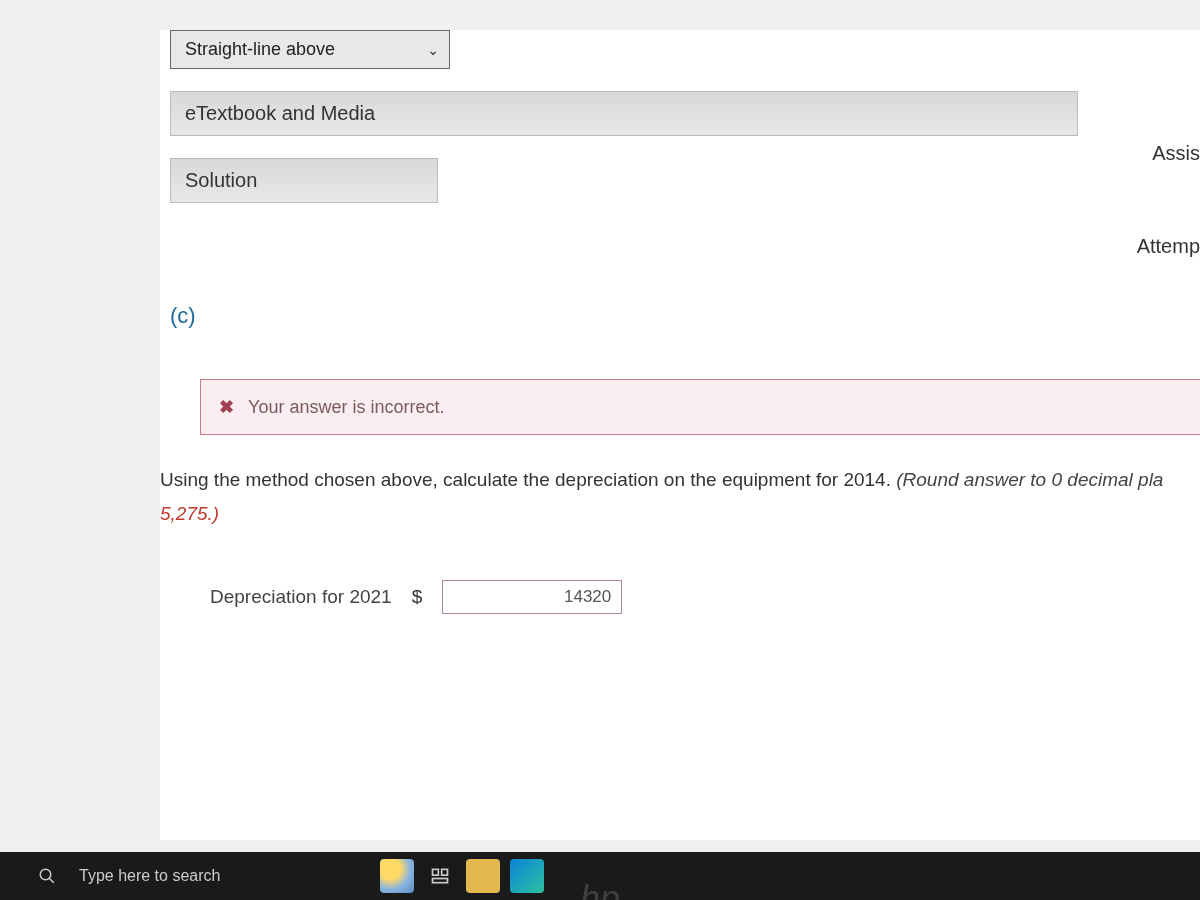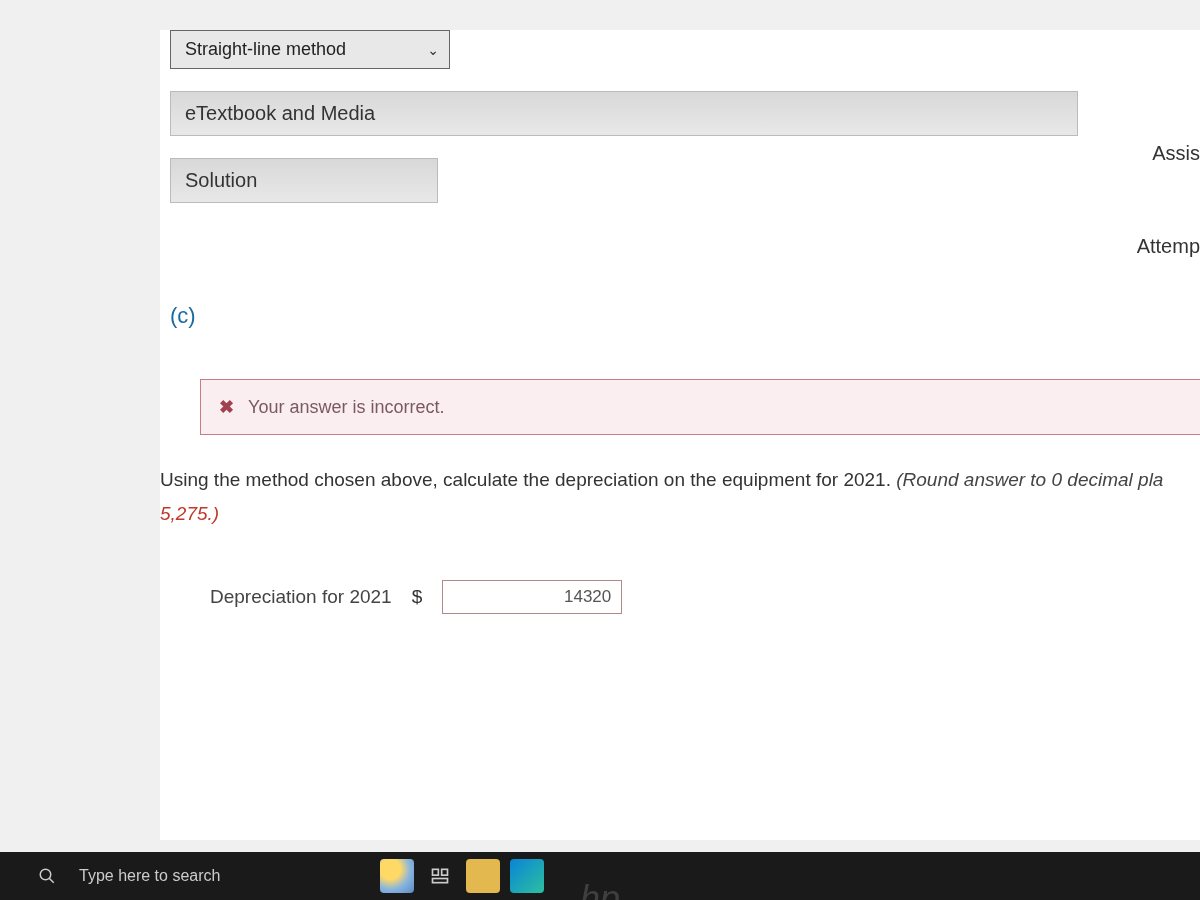--- a/index.html
+++ b/index.html
@@ -179,21 +179,21 @@
     font-family: Arial, sans-serif;
     opacity: 0.4;
   }
 </style>
 </head>
 <body>
 
 <div class="content-area">
 
   <div class="method-select">
-    <span>Straight-line method</span>
+    <span>Straight-line above</span>
     <span class="chevron">⌄</span>
   </div>
 
   <div class="panel-bar">
     <span>eTextbook and Media</span>
   </div>
 
   <div class="panel-bar" style="width:268px;">
     <span>Solution</span>
   </div>
@@ -204,21 +204,21 @@
   </div>
 
   <div class="part-label">(c)</div>
 
   <div class="feedback-box">
     <span class="x-icon">✖</span>
     <span class="msg">Your answer is incorrect.</span>
   </div>
 
   <div class="question-text">
-    <span>Using the method chosen above, calculate the depreciation on the equipment for 2021. </span><span class="instr-italic">(Round answer to 0 decimal pla</span>
+    <span>Using the method chosen above, calculate the depreciation on the equipment for 2014. </span><span class="instr-italic">(Round answer to 0 decimal pla</span>
     <span class="example-red">5,275.)</span>
   </div>
 
   <div class="answer-row">
     <span class="label">Depreciation for 2021</span>
     <span class="dollar">$</span>
     <input type="text" class="answer-input" value="14320" style="">
   </div>
 
 </div>

